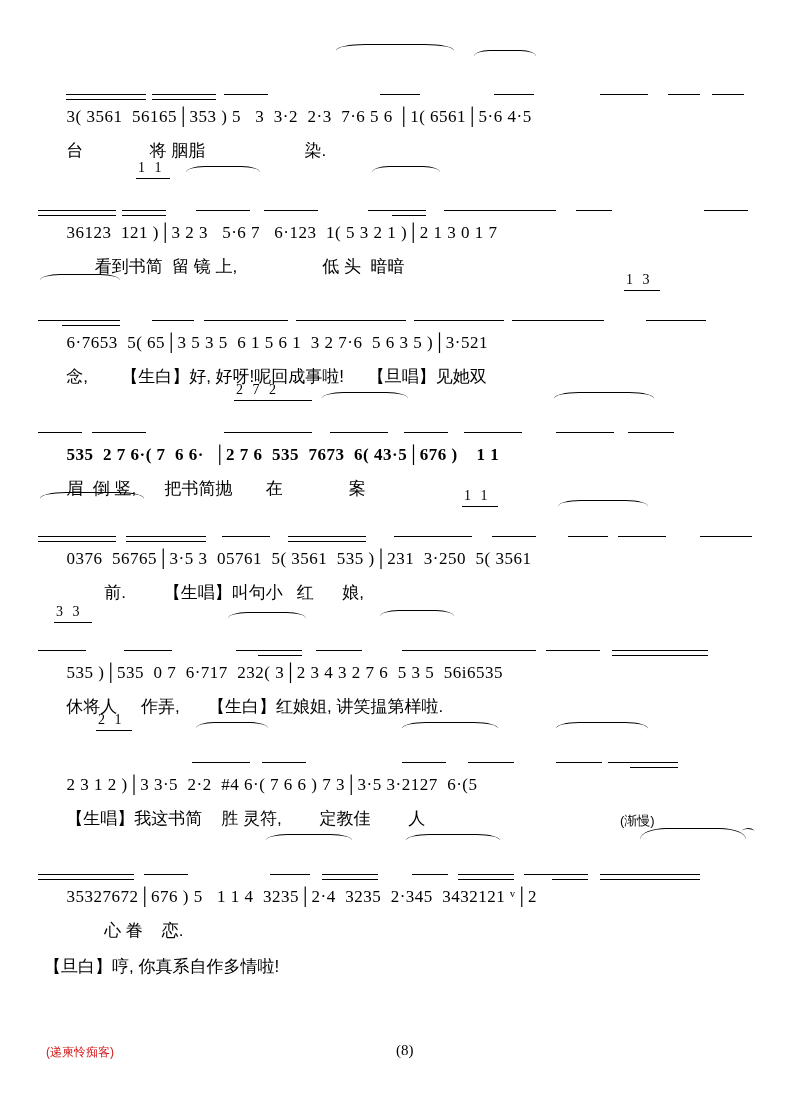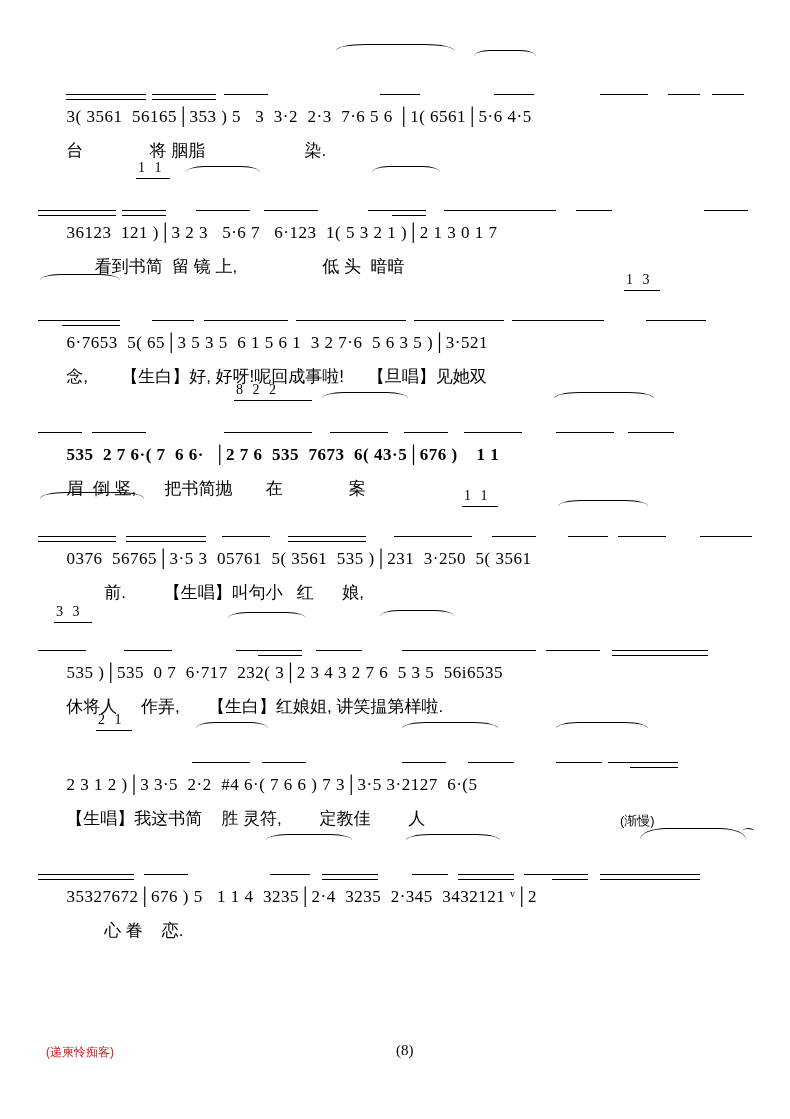--- a/index.html
+++ b/index.html
@@ -140,21 +140,21 @@
     <div style="position:absolute;left:512px;top:320px;width:92px;border-top:1.7px solid #000;"></div>
     <div style="position:absolute;left:646px;top:320px;width:60px;border-top:1.7px solid #000;"></div>
 
     <div class="lyrics lrow" style="top:332px;">
       <span>念,       【生白】好, 好呀!呢回成事啦!     【旦唱】见她双</span>
     </div>
   </div>
 
   <div>
     <div class="sup" style="left:236px;top:382px;">
-      <span>8 2 2</span>
+      <span>2 7 2</span>
     </div>
     <div class="supline" style="left:234px;top:400px;width:78px;"></div>
     <div class="arc" style="left:322px;top:392px;width:86px;"></div>
     <div class="arc" style="left:554px;top:392px;width:100px;"></div>
 
     <div class="notes row" style="top:404px;font-weight:bold;">
       <span>535  2 7 6·( 7  6 6·  │2 7 6  535  7673  6( 43·5│676 )    1 1</span>
     </div>
     <div style="position:absolute;left:38px;top:432px;width:44px;border-top:1.7px solid #000;"></div>
     <div style="position:absolute;left:92px;top:432px;width:54px;border-top:1.7px solid #000;"></div>
@@ -274,20 +274,23 @@
     <div style="position:absolute;left:524px;top:874px;width:64px;border-top:1.7px solid #000;"></div>
     <div style="position:absolute;left:552px;top:879px;width:36px;border-top:1.7px solid #000;"></div>
     <div style="position:absolute;left:600px;top:874px;width:100px;border-top:1.7px solid #000;"></div>
     <div style="position:absolute;left:600px;top:879px;width:100px;border-top:1.7px solid #000;"></div>
 
     <div class="lyrics lrow" style="top:886px;">
       <span>        心 眷    恋.</span>
     </div>
   </div>
 
+  <div class="closing">
+    <span>【旦白】哼, 你真系自作多情啦!</span>
+  </div>
 
   <div class="footer-left">
     <span>(递柬怜痴客)</span>
   </div>
   <div class="page-no">
     <span>(8)</span>
   </div>
 
   <div class="brand">
     <span>本曲谱上传于</span>

